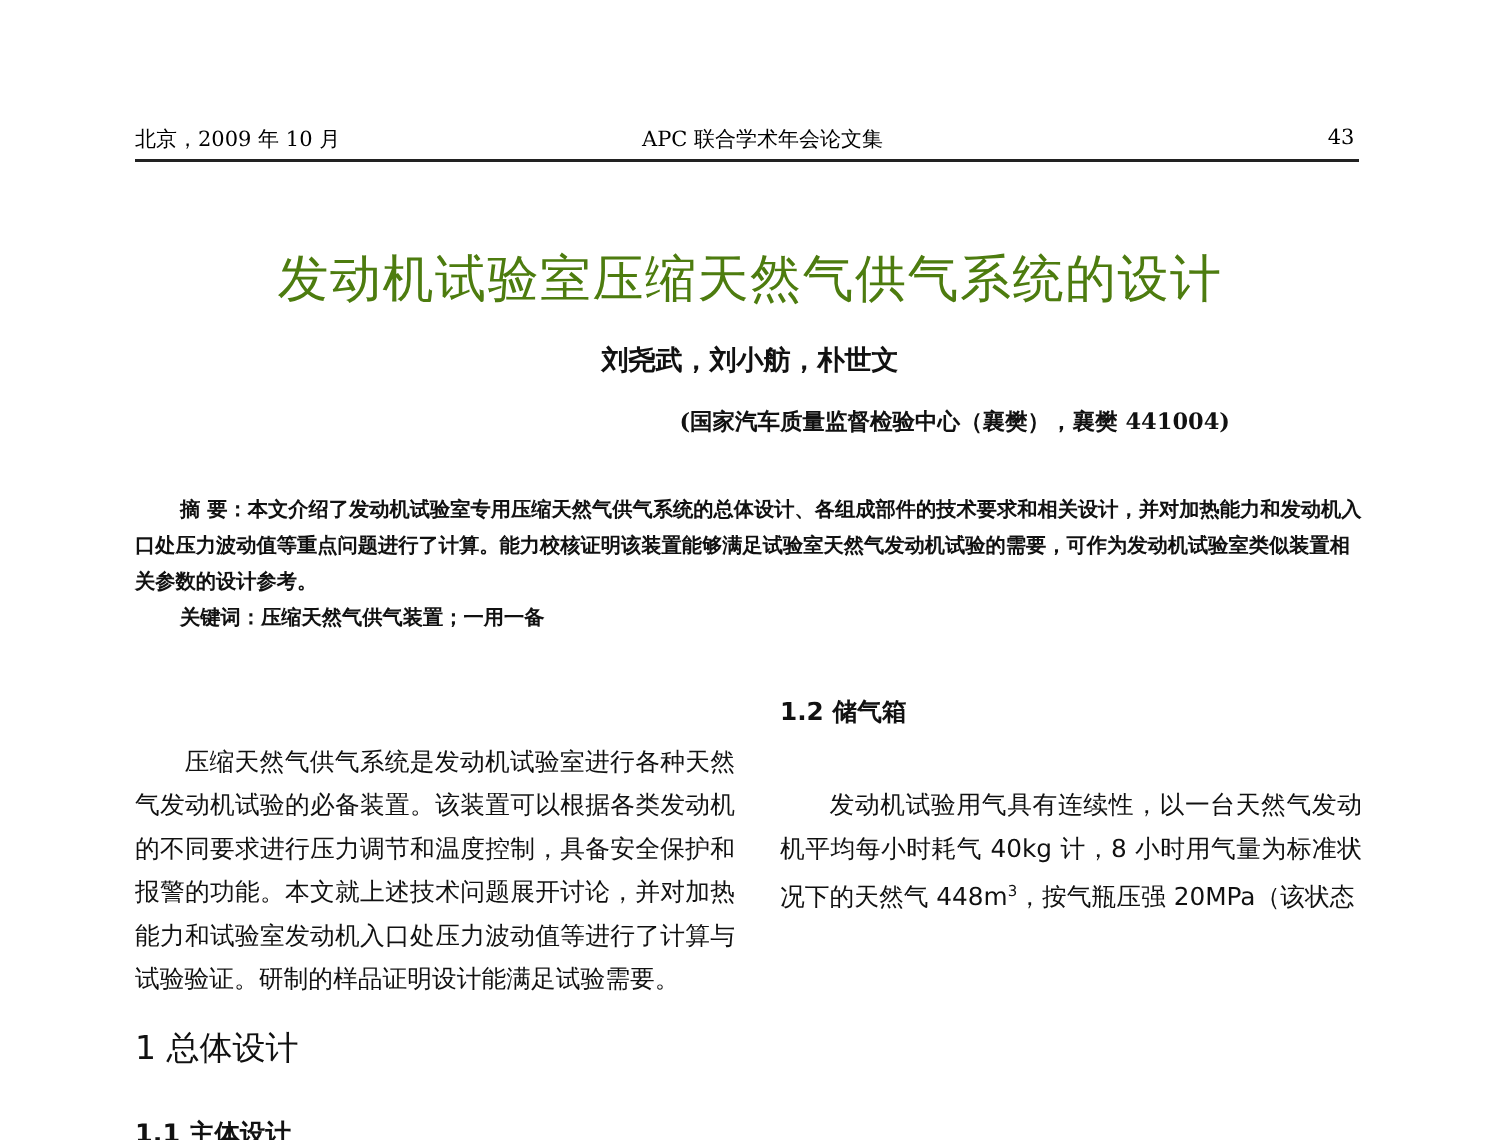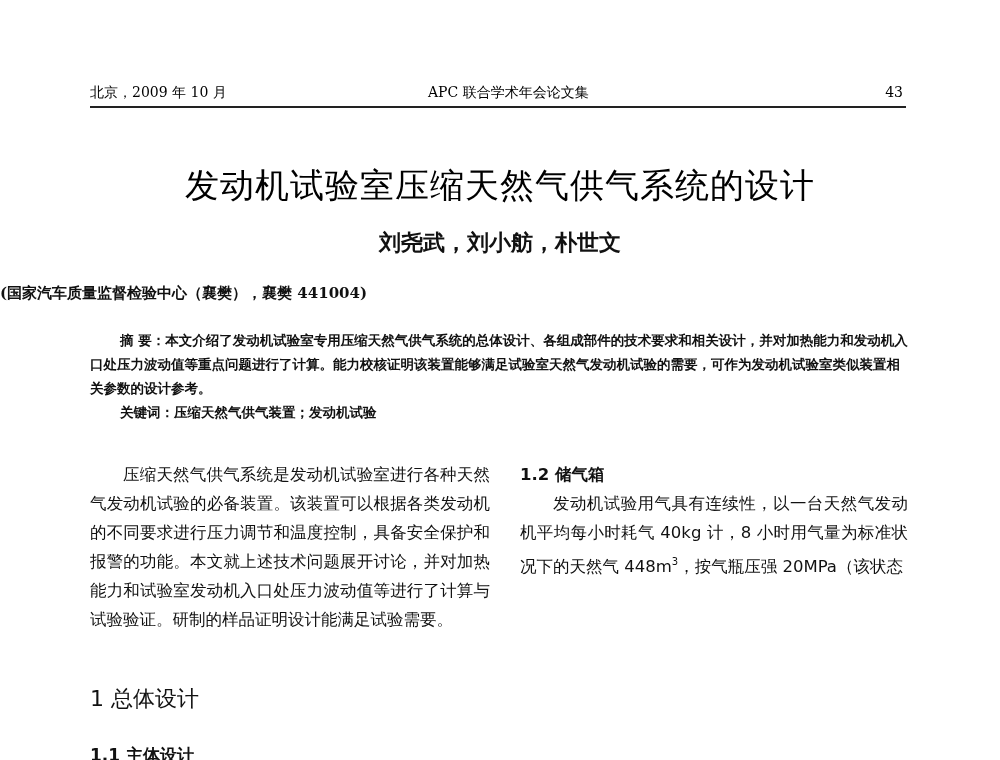--- a/index.html
+++ b/index.html
@@ -17,44 +17,44 @@
   .header .center { position: absolute; left: 338px; top: 0; text-align: right; }
   .header .right { position: absolute; right: 2px; top: 0; text-align: center; }
   .header-rule {
     position: absolute; left: 90px; top: 106px; width: 816px; height: 0;
     border-top: 2px solid #222;
   }
   .title {
     position: absolute; left: 0; width: 1000px; top: 163px;
     text-align: center; font-size: 34px; letter-spacing: 1px;
     font-family: "DejaVu Sans", "Liberation Sans", sans-serif; font-weight: normal;
-    color: #000000;
+    color: #4d7c0f;
   }
   .authors {
     position: absolute; left: 0; width: 1000px; top: 228px;
-    text-align: center; font-size: 22px; font-weight: bold;
+    text-align: center; font-size: 18px; font-weight: bold;
   }
   .affil {
-    position: absolute; left: 0; width: 820px; top: 284px;
-    text-align: left; font-size: 15px; font-weight: bold;
+    position: absolute; left: 0; width: 820px; top: 272px;
+    text-align: right; font-size: 15px; font-weight: bold;
   }
   .abstract {
     position: absolute; left: 90px; top: 328px; width: 818px;
     font-size: 13.5px; line-height: 24px; font-weight: bold;
     font-family: "DejaVu Sans", "Liberation Sans", sans-serif;
   }
   .abstract p { margin: 0; }
   .abstract .indent { text-indent: 30px; }
   .col {
     position: absolute; top: 460px;
     font-size: 16.5px; line-height: 29px;
     font-family: "DejaVu Sans", "Liberation Sans", sans-serif;
   }
   .col p { margin: 0; text-align: justify; }
-  .col .ind { text-indent: 33px; }
+  .col .ind { text-indent: 33px; margin-top: 33px; }
   .col-left { left: 90px; width: 400px; }
   .col-right { left: 520px; width: 388px; }
   .h1 {
     position: absolute; left: 90px; top: 684px;
     font-size: 22px; font-weight: normal;
     font-family: "DejaVu Sans", "Liberation Sans", sans-serif;
   }
   .h2 {
     position: absolute; left: 90px; top: 744px;
     font-size: 17px; font-weight: bold;
@@ -72,21 +72,21 @@
   <span class="right">43</span>
 </div>
 <div class="header-rule"></div>
 
 <div class="title">发动机试验室压缩天然气供气系统的设计</div>
 <div class="authors">刘尧武，刘小舫，朴世文</div>
 <div class="affil">(国家汽车质量监督检验中心（襄樊），襄樊 441004)</div>
 
 <div class="abstract">
   <p class="indent"><span>摘 要：</span><span>本文介绍了发动机试验室专用压缩天然气供气系统的总体设计、各组成部件的技术要求和相关设计，并对加热能力和发动机入口处压力波动值等重点问题进行了计算。能力校核证明该装置能够满足试验室天然气发动机试验的需要，可作为发动机试验室类似装置相关参数的设计参考。</span></p>
-  <p class="indent"><span>关键词：</span><span>压缩天然气供气装置；发动机试验</span></p>
+  <p class="indent"><span>关键词：</span><span>压缩天然气供气装置；一用一备</span></p>
 </div>
 
 <div class="col col-left">
   <p class="ind">压缩天然气供气系统是发动机试验室进行各种天然气发动机试验的必备装置。该装置可以根据各类发动机的不同要求进行压力调节和温度控制，具备安全保护和报警的功能。本文就上述技术问题展开讨论，并对加热能力和试验室发动机入口处压力波动值等进行了计算与试验验证。研制的样品证明设计能满足试验需要。</p>
 </div>
 
 <div class="h1">1  总体设计</div>
 <div class="h2">1.1 主体设计</div>
 
 <div class="col col-right">

